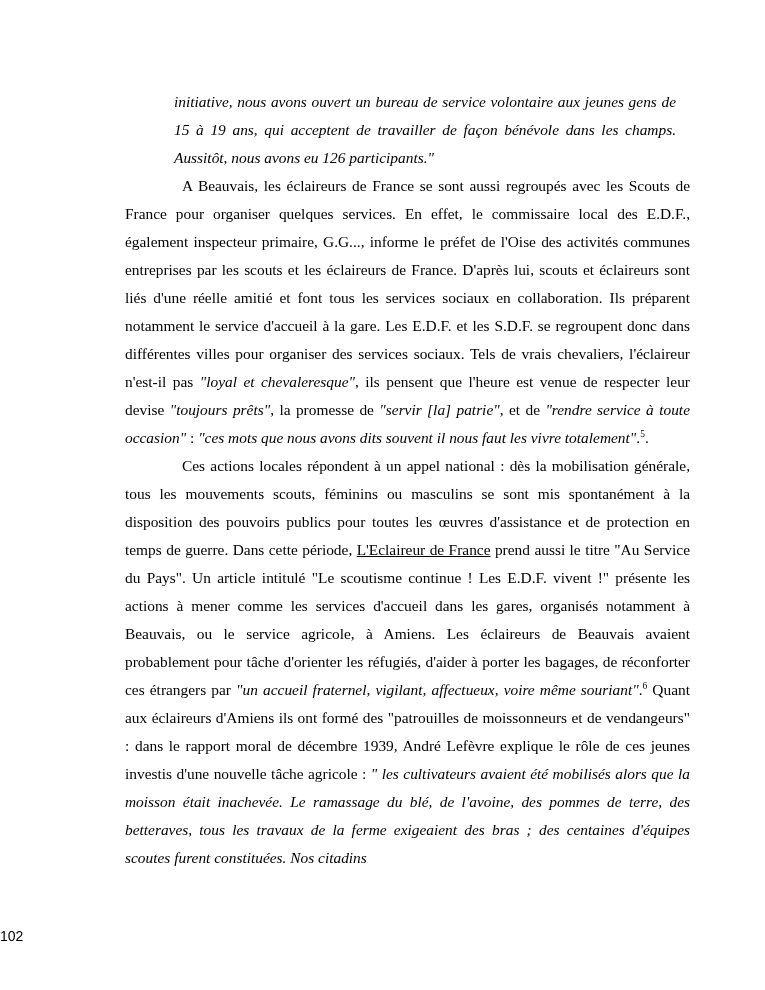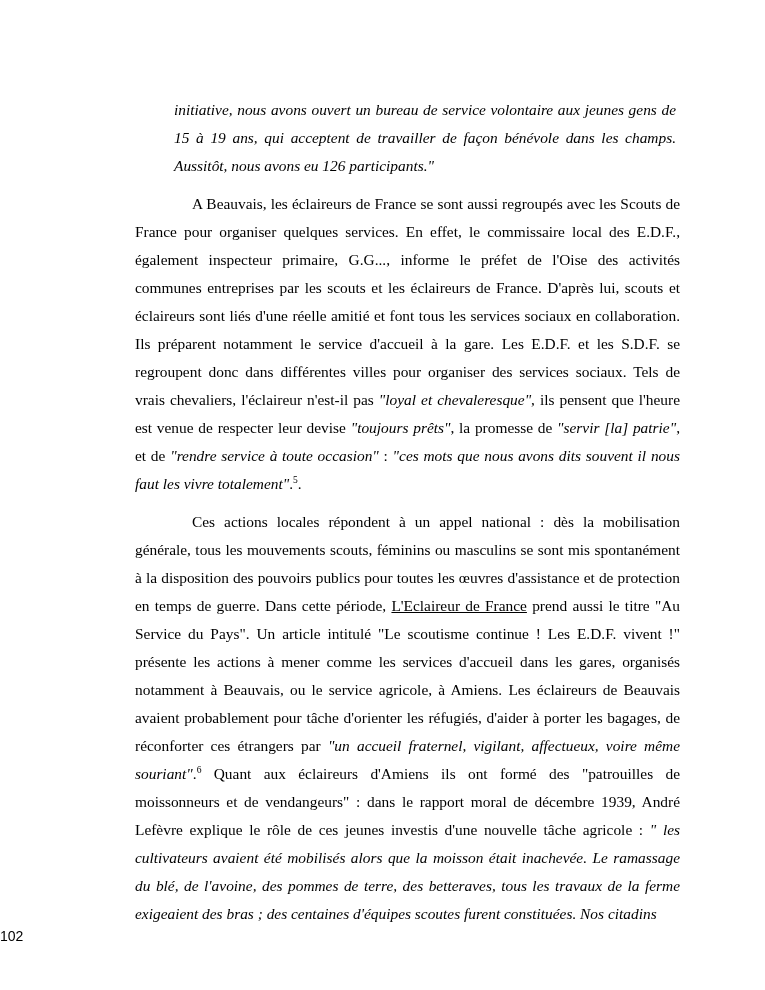--- a/index.html
+++ b/index.html
@@ -19,25 +19,25 @@
   .text-block {
     position: absolute;
     left: 125px;
     top: 84px;
     width: 565px;
     font-size: 15.4px;
     line-height: 28px;
     text-align: justify;
   }
   .block-quote {
-    margin: 12px 14px 0 49px;
+    margin: 4px 14px 0 49px;
     font-style: italic;
   }
   .para {
-    margin: 10px;
+    margin: 0;
     text-indent: 57px;
   }
   .text-block sup,
   .footnote sup {
     font-size: 0.62em;
     line-height: 0;
     vertical-align: super;
   }
   .footnotes {
     position: absolute;

